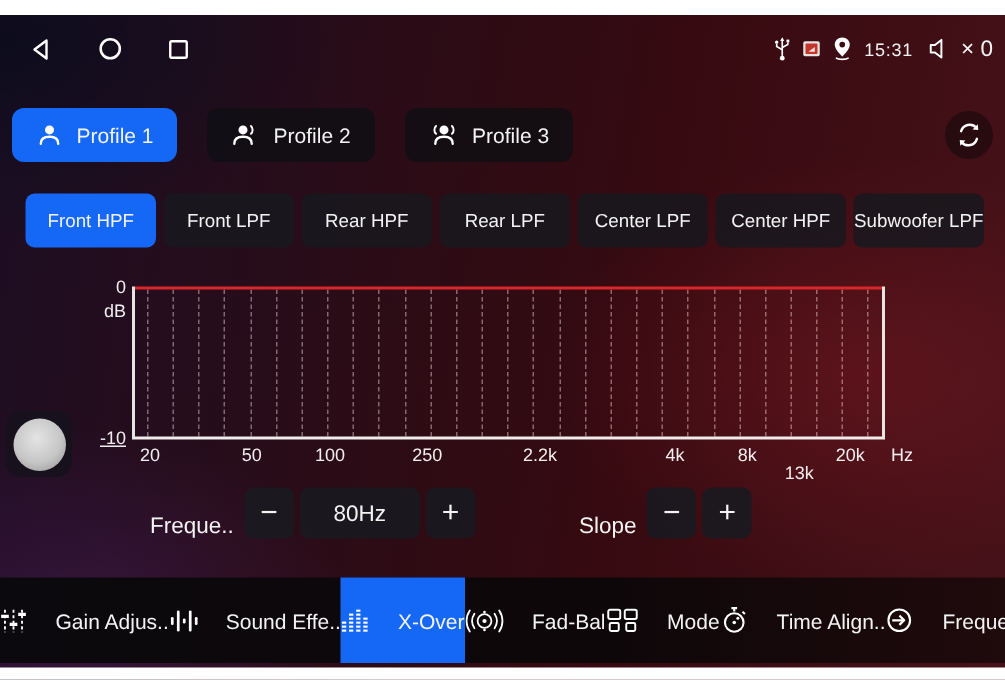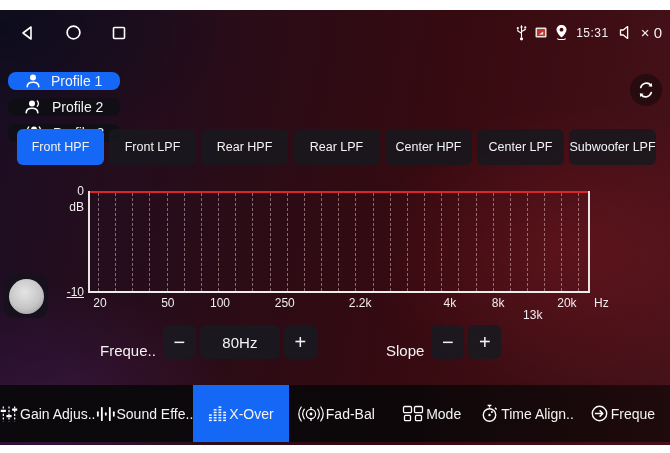--- a/index.html
+++ b/index.html
@@ -19,21 +19,21 @@
 
   
   .statusbar{position:absolute;left:0;top:10px;width:670px;height:45px;}
   .sys-nav{position:absolute;left:18px;top:0;height:45px;display:flex;align-items:center;gap:28px;}
   .sys-nav .sbtn{display:flex;align-items:center;justify-content:center;width:18px;height:18px;cursor:pointer;}
   .status-right{position:absolute;right:8px;top:0;height:45px;display:flex;align-items:center;gap:7px;}
   .clock{font-size:12px;font-weight:500;letter-spacing:0.5px;}
   .vol-label{font-size:15px;}
 
   
-  .profile-row{position:absolute;left:8px;top:72px;height:36px;display:flex;gap:8px;flex-direction:column;}
+  .profile-row{position:absolute;left:8px;top:72px;height:36px;display:flex;gap:20px;}
   .profile-btn{display:flex;align-items:center;gap:9px;height:36px;padding:0 16px;border-radius:8px;
     background:rgba(15,15,20,0.82);font-size:14px;cursor:pointer;}
   .profile-btn.active{background:var(--accent,#1567f5);}
   .refresh-btn{position:absolute;left:630px;top:74px;width:32px;height:32px;border-radius:50%;
     background:rgba(25,9,12,0.65);display:flex;align-items:center;justify-content:center;cursor:pointer;}
 
   
   .filter-row{position:absolute;left:17px;top:129px;height:36px;display:flex;gap:5px;}
   .filter-tab{width:87px;height:36px;border-radius:6px;background:rgba(24,24,30,0.88);
     display:flex;align-items:center;justify-content:center;font-size:12.5px;cursor:pointer;white-space:nowrap;}
@@ -63,21 +63,21 @@
   .ctrl-btn{width:33px;height:34px;border-radius:6px;background:rgba(26,25,31,0.92);
     display:flex;align-items:center;justify-content:center;font-size:20px;font-weight:300;cursor:pointer;}
   .ctrl-value{height:34px;border-radius:6px;background:rgba(26,25,31,0.92);
     display:flex;align-items:center;justify-content:center;font-size:15px;}
   .ctrl-value.freq-v{width:80px;}
   .ctrl-value.slope-v{width:78px;}
 
   
   .nav-bar{position:absolute;left:0;top:385px;width:670px;height:57px;display:flex;
     background:linear-gradient(90deg,#0b090d 0%,#0d0709 60%,#1f0a0c 100%);}
-  .nav-item{flex:1;display:flex;align-items:center;justify-content:center;gap:2px;
+  .nav-item{flex:1;display:flex;align-items:center;justify-content:center;gap:19px;
     font-size:14px;cursor:pointer;white-space:nowrap;}
   .nav-item.active{background:var(--accent,#1567f5);}
   svg{display:block;}
 </style>
 </head>
 <body>
 
 <div class="screen">
   <div class="white-strip top"></div>
 
@@ -187,24 +187,24 @@
     <div class="filter-tab">
         <span>Front LPF</span>
       </div>
     <div class="filter-tab">
         <span>Rear HPF</span>
       </div>
     <div class="filter-tab">
         <span>Rear LPF</span>
       </div>
     <div class="filter-tab">
+        <span>Center LPF</span>
+      </div>
+    <div class="filter-tab">
         <span>Center HPF</span>
-      </div>
-    <div class="filter-tab">
-        <span>Center LPF</span>
       </div>
     <div class="filter-tab">
         <span>Subwoofer LPF</span>
       </div>
   </div>
 
   <span class="y-label" style="left:60px;top:184px;width:24px;">0</span>
   <span class="y-label" style="left:60px;top:200px;width:24px;">dB</span>
   <span class="y-label" style="left:56px;top:285px;width:28px;text-decoration:underline;">-10</span>
   <div class="plot">

